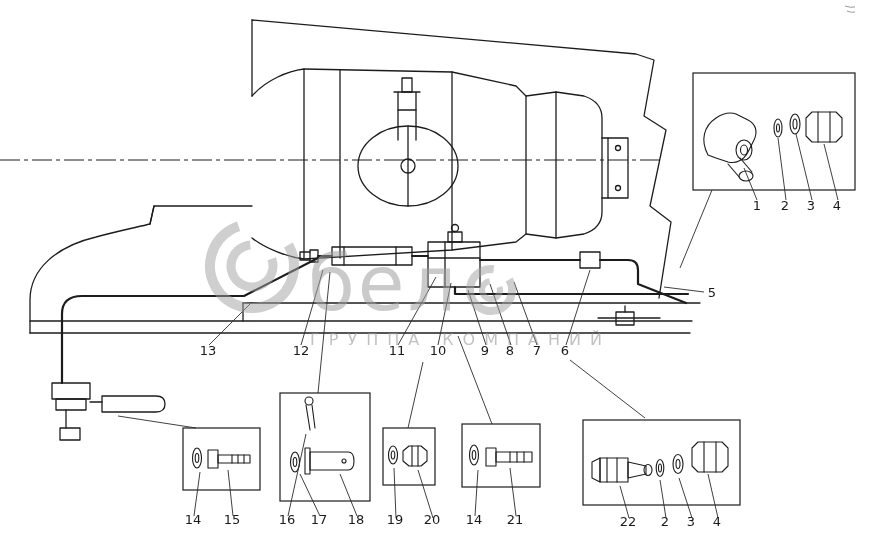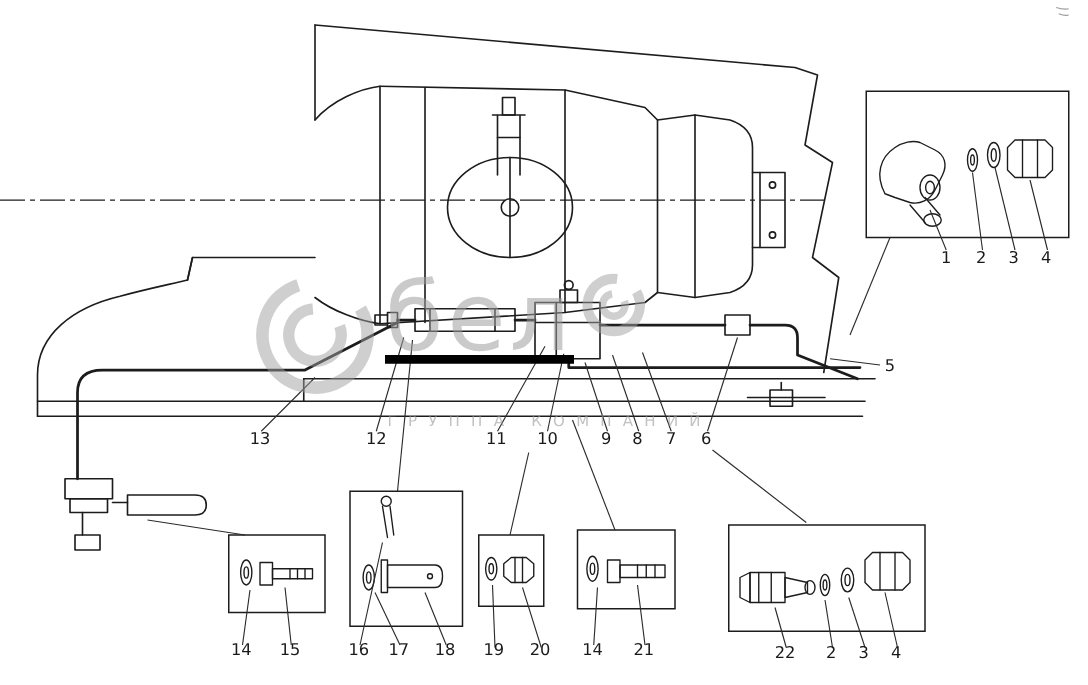--- a/index.html
+++ b/index.html
@@ -5,25 +5,25 @@
   html,body{margin:0;padding:0;background:#ffffff;}
   body{width:870px;height:548px;overflow:hidden;}
   .stage{position:relative;width:870px;height:548px;background:#ffffff;
          font-family:"DejaVu Sans",sans-serif;}
   svg.diagram{position:absolute;left:0;top:0;}
   #callout-layer text{font-family:"DejaVu Sans",sans-serif;font-size:13px;
          fill:#1a1a1a;text-anchor:middle;}
   
   .watermark{position:absolute;left:196px;top:216px;pointer-events:none;
          user-select:none;}
-  .wm-row{display:flex;align-items:flex-start;height:106px;text-decoration:underline;}
+  .wm-row{display:flex;align-items:flex-end;height:106px;}
   .wm-word{font-size:76px;line-height:1;color:rgba(158,158,158,0.55);
          letter-spacing:3px;font-family:"DejaVu Sans",sans-serif;}
   .wm-ring{display:inline-block;margin:0 4px;}
-  .wm-sub{margin-top:8px;margin-left:114px;font-size:12px;letter-spacing:9px;
+  .wm-sub{margin-top:8px;margin-left:114px;font-size:16px;letter-spacing:9px;
          color:rgba(152,152,152,0.60);font-family:"DejaVu Sans",sans-serif;
          white-space:nowrap;}
 </style>
 </head>
 <body>
 
 <div class="stage">
 
   <svg class="diagram" width="870" height="548" viewBox="0 0 870 548">
 

